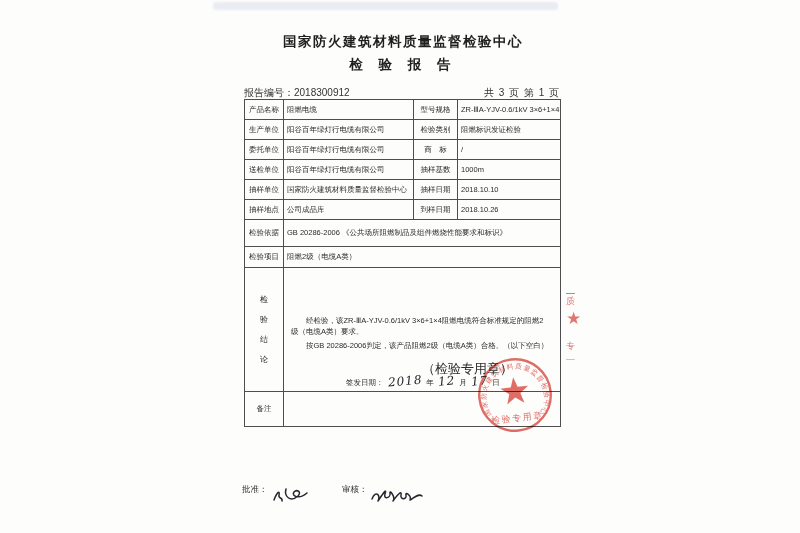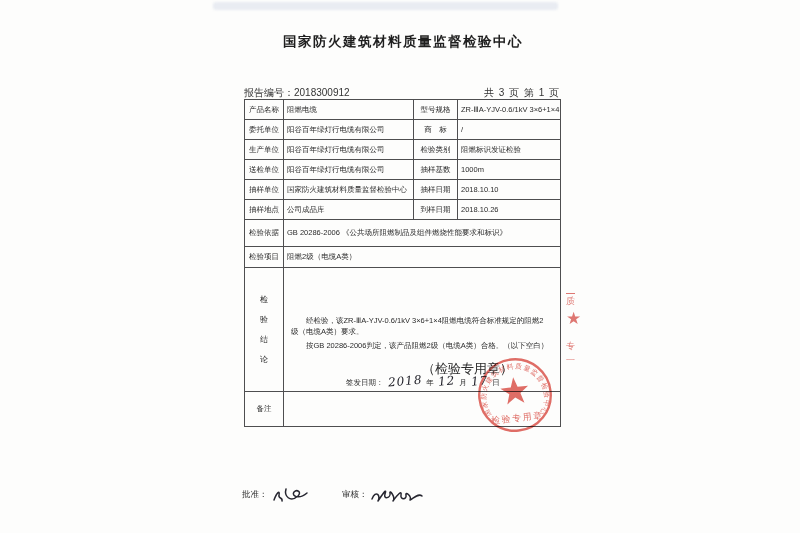--- a/index.html
+++ b/index.html
@@ -65,35 +65,36 @@
     position:absolute; left:562px; top:288px; width:26px; height:130px;
     color:#d85650; opacity:.8; mix-blend-mode:multiply;
   }
   .edge-stamp span { position:absolute; left:4px; }
   .es-char1 { top:5px;  font-size:9px; border-top:1px solid #d85650; padding-top:1px; }
   .es-star  { top:22px; font-size:17px; line-height:17px; }
   .es-char2 { top:52px; font-size:9px; }
   .es-char3 { top:66px; font-size:9px; }
 
   .footer { position:absolute; left:242px; top:480px; width:330px; height:32px; font-size:8.5px; color:#2b2b2b; }
-  .sig-group { position:absolute; top:4px; display:flex; align-items:center; }
+  .sig-group { position:absolute; top:4px; display:flex; align-items:flex-start; }
   .sig-approve { left:0; }
   .sig-review  { left:100px; }
   .sig-prepare { left:203px; }
   .sig-group svg { margin-left:1px; }
   .sig-stroke { fill:none; stroke:#262630; stroke-width:1.5; stroke-linecap:round; stroke-linejoin:round; }
 </style>
 </head>
 <body>
 
 <div class="canvas">
 
   <div class="scan-band"></div>
 
   <div class="center-name">国家防火建筑材料质量监督检验中心</div>
+  <div class="report-title">检 验 报 告</div>
 
   <div class="meta">
     <span class="report-no-wrap">
       <span>报告编号：</span><span>2018300912</span>
     </span>
     <span class="page-info">共 3 页 第 1 页</span>
   </div>
 
   <table class="report">
     <colgroup>
@@ -103,30 +104,30 @@
         <col style="width:103px">
       </colgroup>
     <tbody>
         <tr class="std">
       <td class="lbl">产品名称</td>
       <td>阻燃电缆</td>
       <td class="lbl">型号规格</td>
       <td class="tight">ZR-ⅢA-YJV-0.6/1kV 3×6+1×4</td>
     </tr>
     <tr class="std">
+      <td class="lbl">生产单位</td>
+      <td>阳谷百年绿灯行电缆有限公司</td>
+      <td class="lbl">检验类别</td>
+      <td>阻燃标识发证检验</td>
+    </tr>
+    <tr class="std">
       <td class="lbl">委托单位</td>
       <td>阳谷百年绿灯行电缆有限公司</td>
       <td class="lbl">商　标</td>
       <td>/</td>
-    </tr>
-    <tr class="std">
-      <td class="lbl">生产单位</td>
-      <td>阳谷百年绿灯行电缆有限公司</td>
-      <td class="lbl">检验类别</td>
-      <td>阻燃标识发证检验</td>
     </tr>
     <tr class="std">
       <td class="lbl">送检单位</td>
       <td>阳谷百年绿灯行电缆有限公司</td>
       <td class="lbl">抽样基数</td>
       <td>1000m</td>
     </tr>
     <tr class="std">
       <td class="lbl">抽样单位</td>
       <td class="nowrap">国家防火建筑材料质量监督检验中心</td>

